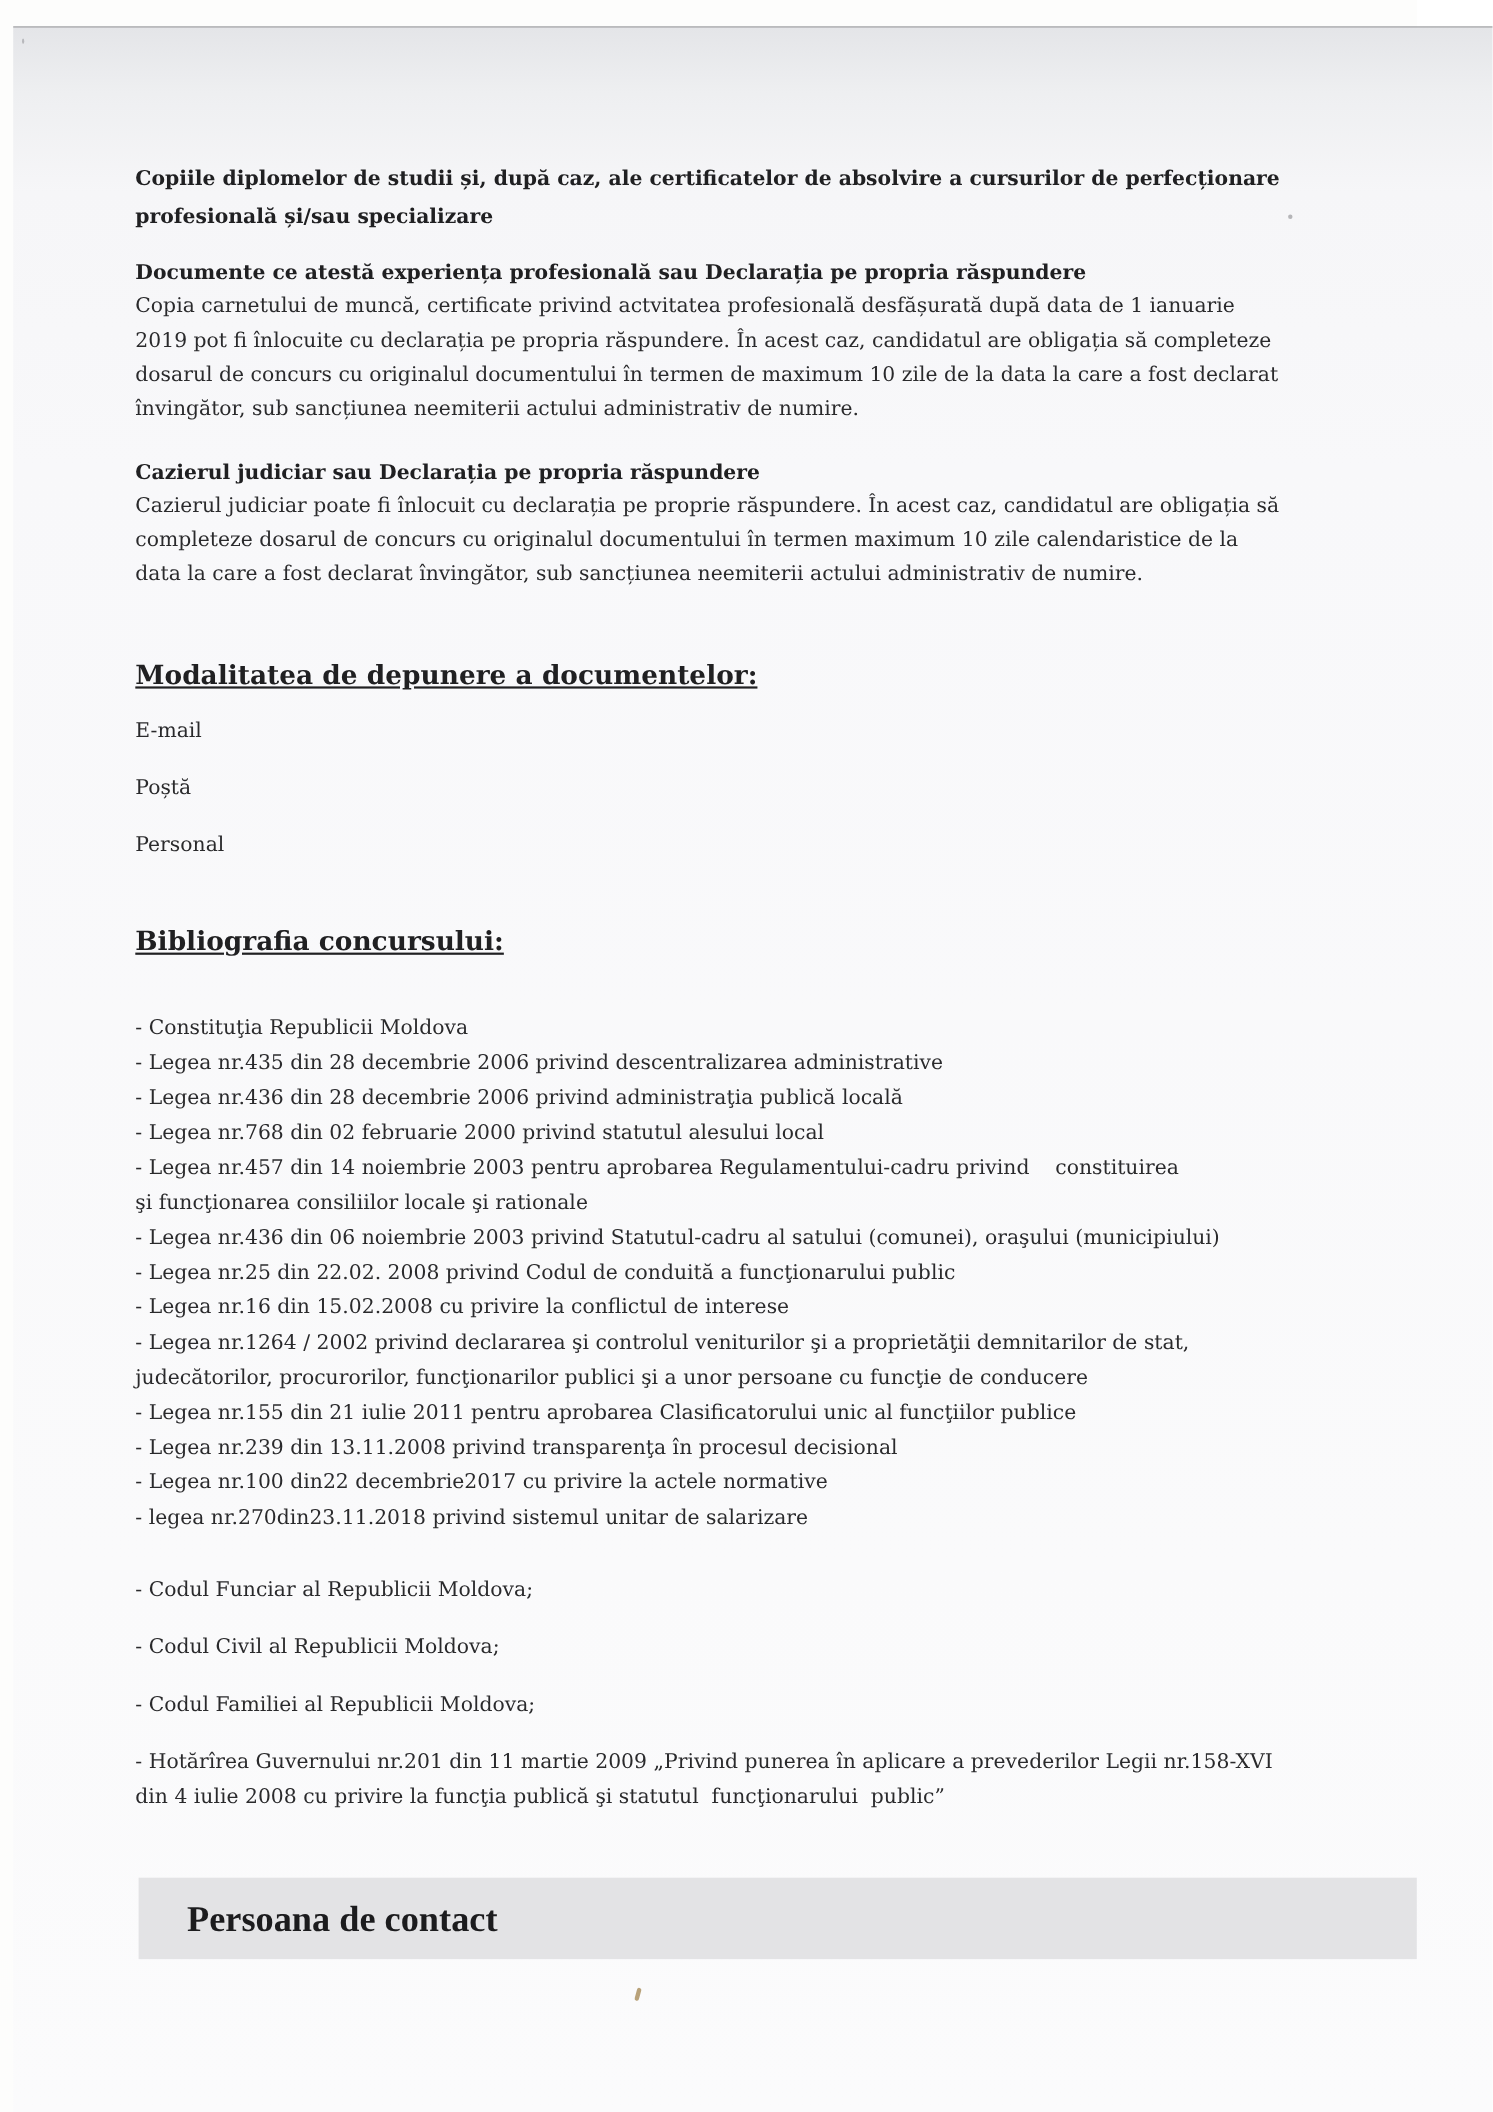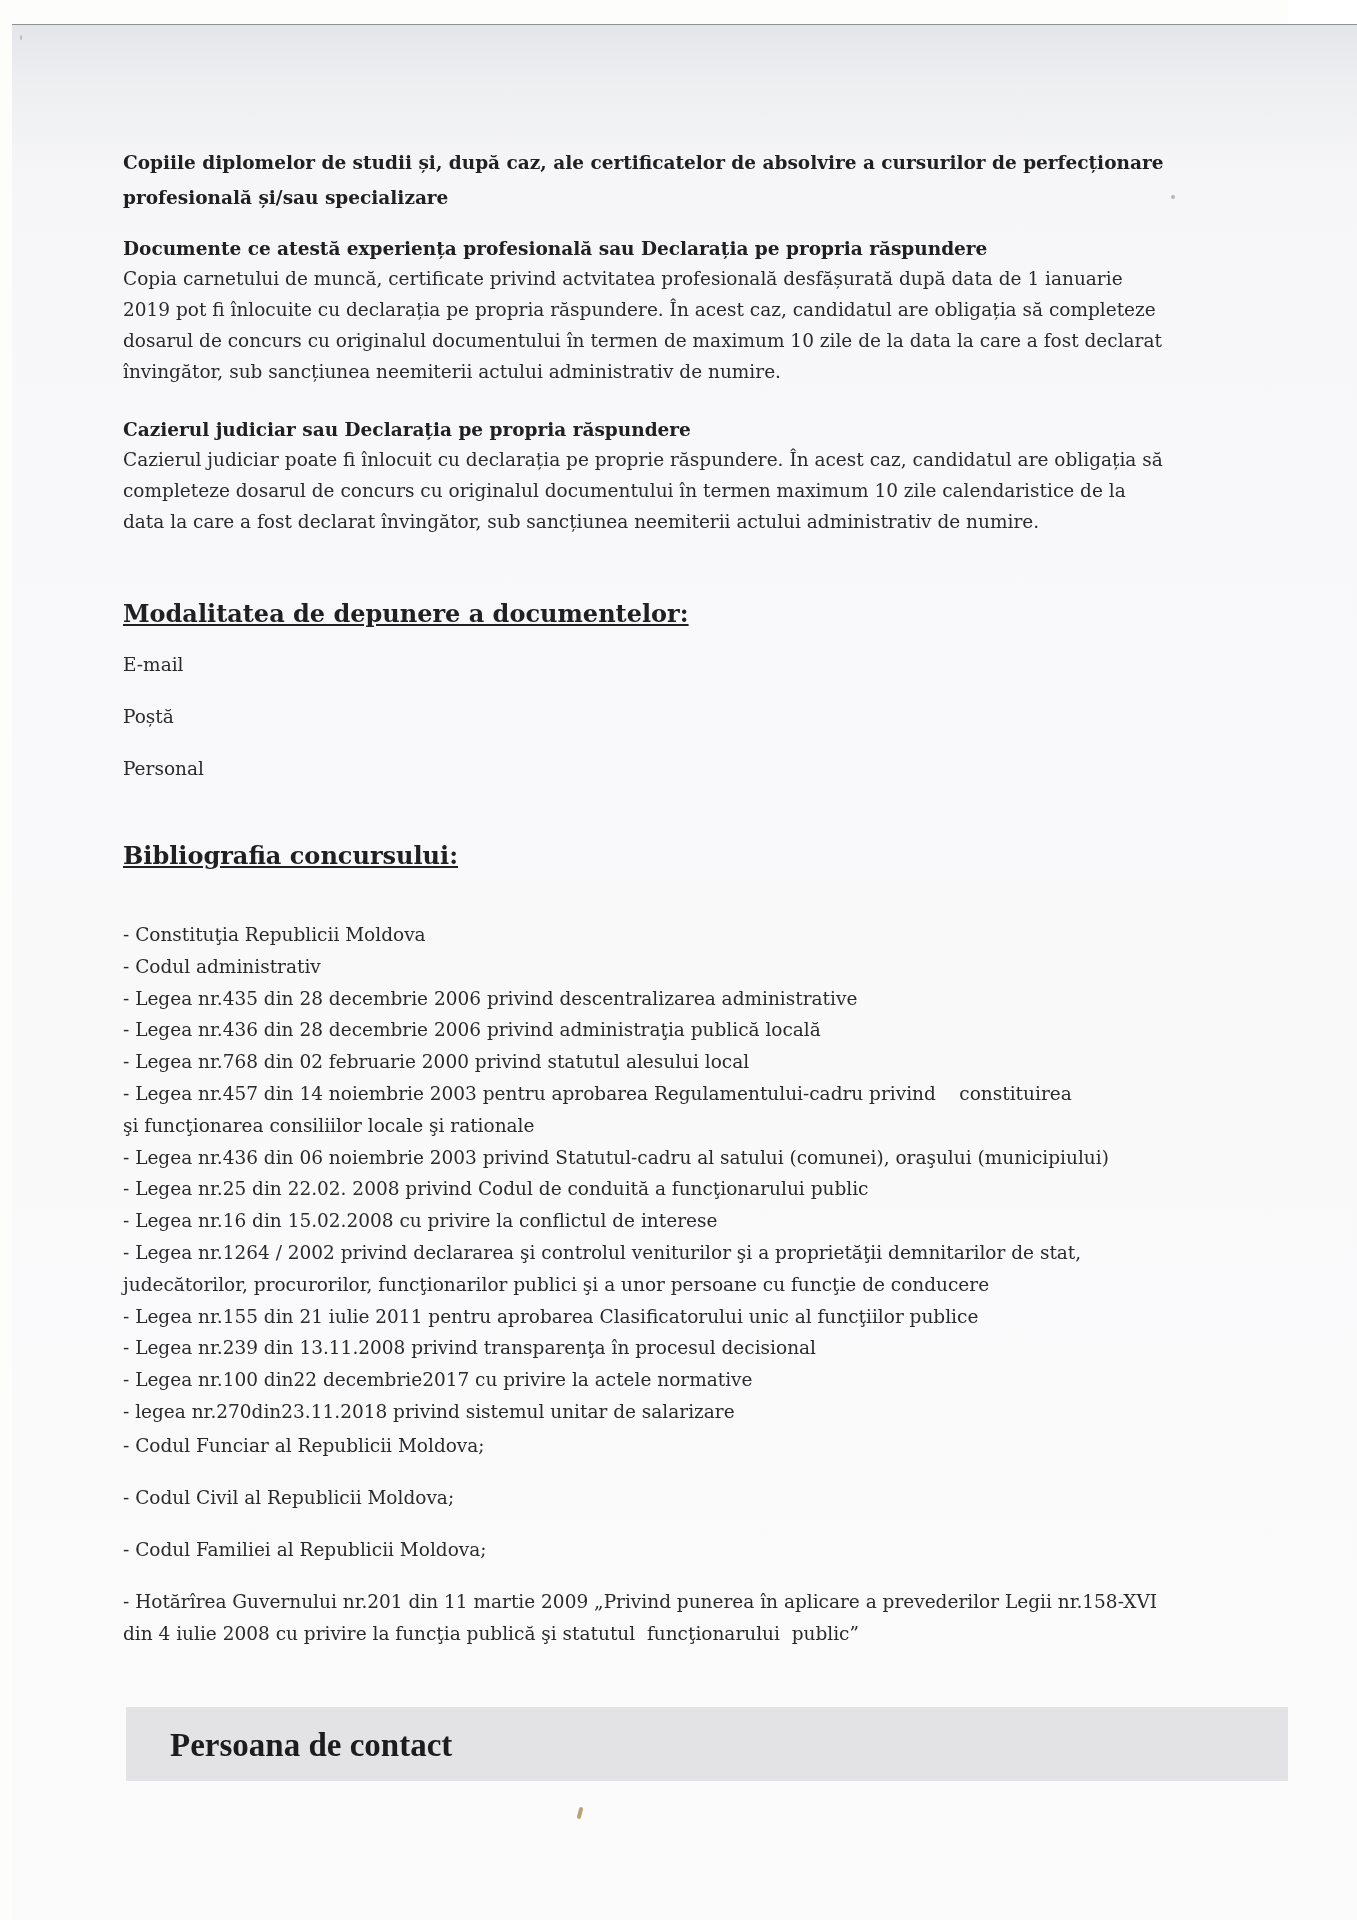--- a/index.html
+++ b/index.html
@@ -120,21 +120,20 @@
       </div>
 
       <div class="blk h-section" style="top:574px;">Modalitatea de depunere a documentelor:</div>
       <div class="blk p" style="top:624px;">E-mail</div>
       <div class="blk p" style="top:676px;">Poștă</div>
       <div class="blk p" style="top:728px;">Personal</div>
 
       <div class="blk h-section" style="top:816px;">Bibliografia concursului:</div>
       <div class="blk" style="top:870px;margin-top:24px;">
         <div class="list-line">- Constituţia Republicii Moldova</div>
-        <div class="list-line">- Codul administrativ</div>
         <div class="list-line">- Legea nr.435 din 28 decembrie 2006 privind descentralizarea administrative</div>
         <div class="list-line">- Legea nr.436 din 28 decembrie 2006 privind administraţia publică locală</div>
         <div class="list-line">- Legea nr.768 din 02 februarie 2000 privind statutul alesului local</div>
         <div class="list-line">- Legea nr.457 din 14 noiembrie 2003 pentru aprobarea Regulamentului-cadru privind    constituirea</div>
         <div class="list-line">şi funcţionarea consiliilor locale şi rationale</div>
         <div class="list-line">- Legea nr.436 din 06 noiembrie 2003 privind Statutul-cadru al satului (comunei), oraşului (municipiului)</div>
         <div class="list-line">- Legea nr.25 din 22.02. 2008 privind Codul de conduită a funcţionarului public</div>
         <div class="list-line">- Legea nr.16 din 15.02.2008 cu privire la conflictul de interese</div>
         <div class="list-line">- Legea nr.1264 / 2002 privind declararea şi controlul veniturilor şi a proprietăţii demnitarilor de stat,</div>
         <div class="list-line">judecătorilor, procurorilor, funcţionarilor publici şi a unor persoane cu funcţie de conducere</div>

